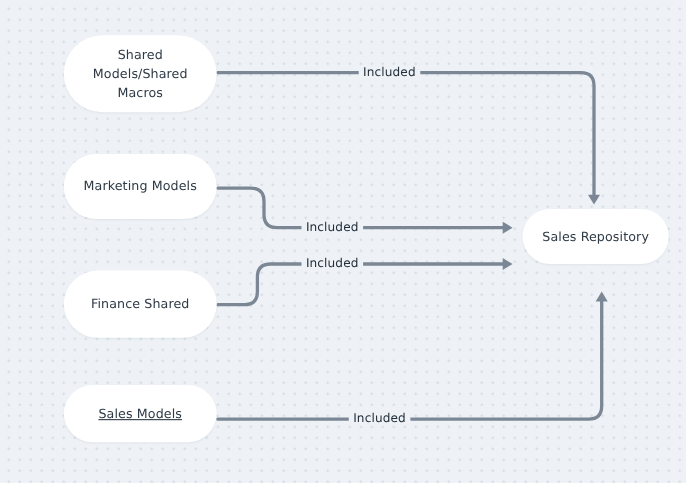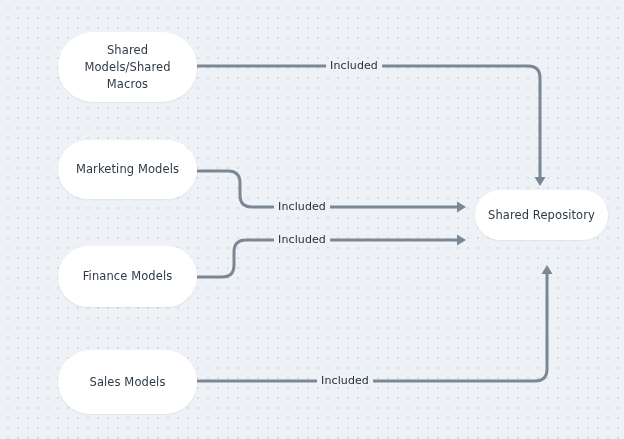--- a/index.html
+++ b/index.html
@@ -82,29 +82,29 @@
     <span class="node-label">Marketing Models</span>
   </div>
 
   <div class="node" style="left: 58px; top: 32px; width: 139px; height: 70px; background: rgb(255, 255, 255); color: rgb(46, 58, 70);">
     <span class="node-label">Shared
 Models/Shared
 Macros</span>
   </div>
 
   <div class="node" style="left: 58px; top: 246px; width: 139px; height: 61px; background: rgb(255, 255, 255); color: rgb(46, 58, 70);">
-    <span class="node-label">Finance Models</span>
+    <span class="node-label">Finance Shared</span>
   </div>
 
-  <div class="node" style="left: 58px; top: 350px; width: 139px; height: 64px; background: rgb(255, 255, 255); color: rgb(46, 58, 70);">
+  <div class="node" style="left: 58px; top: 350px; width: 139px; height: 52px; background: rgb(255, 255, 255); color: rgb(46, 58, 70); text-decoration: underline;">
     <span class="node-label">Sales Models</span>
   </div>
 
   <div class="node" style="left: 475px; top: 190px; width: 133px; height: 50px; background: rgb(255, 255, 255); color: rgb(46, 58, 70);">
-    <span class="node-label">Shared Repository</span>
+    <span class="node-label">Sales Repository</span>
   </div>
 
   <div class="edge-label" style="left: 354px; top: 66px; background: rgb(238, 242, 246);">Included</div>
   <div class="edge-label" style="left: 302px; top: 207px; background: rgb(238, 242, 246);">Included</div>
   <div class="edge-label" style="left: 302px; top: 240px; background: rgb(238, 242, 246);">Included</div>
   <div class="edge-label" style="left: 345px; top: 381px; background: rgb(238, 242, 246);">Included</div>
 
 </div>
 
 </body></html>

